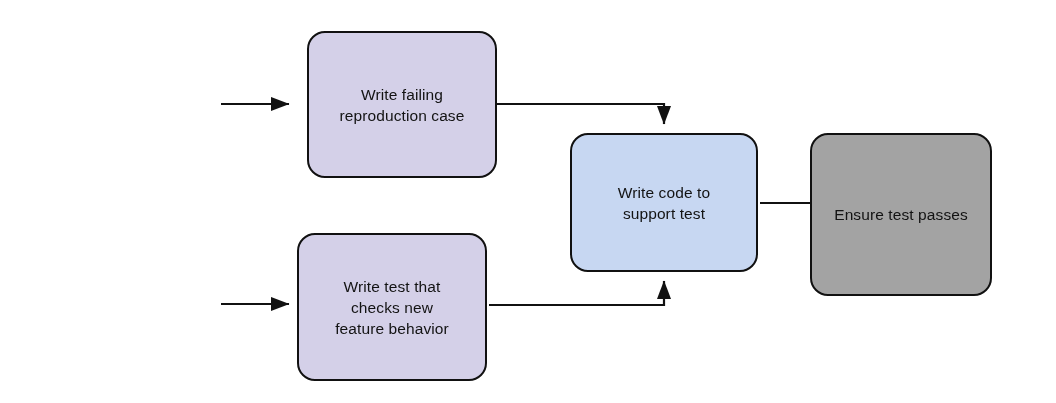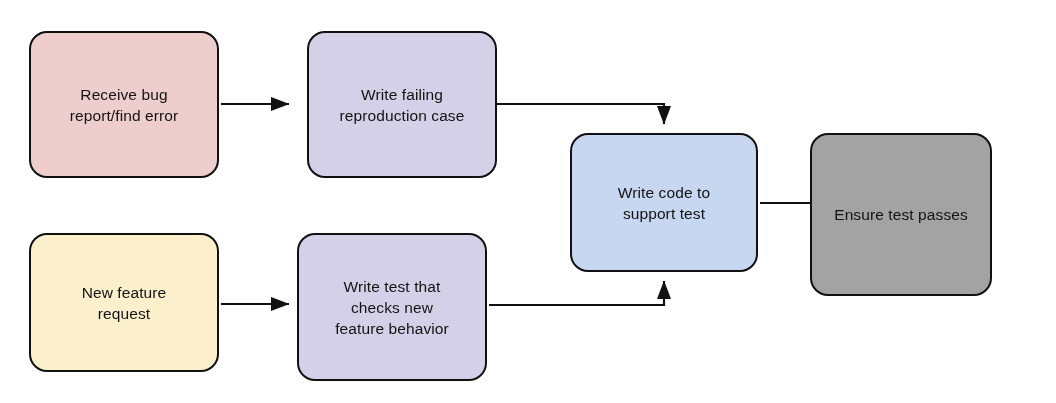--- a/index.html
+++ b/index.html
@@ -59,34 +59,26 @@
     </defs>
     <g id="edge-group">
         <path d="M 221 104 L 289 104" fill="none" stroke="#111111" stroke-width="2.2" stroke-linejoin="miter" stroke-linecap="butt" marker-end="url(#arrowhead)"></path>
         <path d="M 489 104 L 664 104 L 664 124" fill="none" stroke="#111111" stroke-width="2.2" stroke-linejoin="miter" stroke-linecap="butt" marker-end="url(#arrowhead)"></path>
         <path d="M 221 304 L 289 304" fill="none" stroke="#111111" stroke-width="2.2" stroke-linejoin="miter" stroke-linecap="butt" marker-end="url(#arrowhead)"></path>
         <path d="M 489 305 L 664 305 L 664 281" fill="none" stroke="#111111" stroke-width="2.2" stroke-linejoin="miter" stroke-linecap="butt" marker-end="url(#arrowhead)"></path>
         <path d="M 760 203 L 839 203" fill="none" stroke="#111111" stroke-width="2.2" stroke-linejoin="miter" stroke-linecap="butt" marker-end="url(#arrowhead)"></path>
       </g>
   </svg>
 
-  <div class="node" style="left: 29px; top: 31px; width: 190px; height: 147px; background: rgb(238, 205, 205); border-color: rgb(17, 17, 17);">
-    <span class="node-label" style="color: rgb(19, 19, 19);">Receive bug
-report/find error</span>
-  </div>
 
   <div class="node" style="left: 307px; top: 31px; width: 190px; height: 147px; background: rgb(212, 208, 232); border-color: rgb(17, 17, 17);">
     <span class="node-label" style="color: rgb(19, 19, 19);">Write failing
 reproduction case</span>
   </div>
 
-  <div class="node" style="left: 29px; top: 233px; width: 190px; height: 139px; background: rgb(252, 239, 203); border-color: rgb(17, 17, 17);">
-    <span class="node-label" style="color: rgb(19, 19, 19);">New feature
-request</span>
-  </div>
 
   <div class="node" style="left: 570px; top: 133px; width: 188px; height: 139px; background: rgb(199, 215, 242); border-color: rgb(17, 17, 17);">
     <span class="node-label" style="color: rgb(19, 19, 19);">Write code to
 support test</span>
   </div>
 
   <div class="node" style="left: 297px; top: 233px; width: 190px; height: 148px; background: rgb(212, 208, 232); border-color: rgb(17, 17, 17);">
     <span class="node-label" style="color: rgb(19, 19, 19);">Write test that
 checks new
 feature behavior</span>

